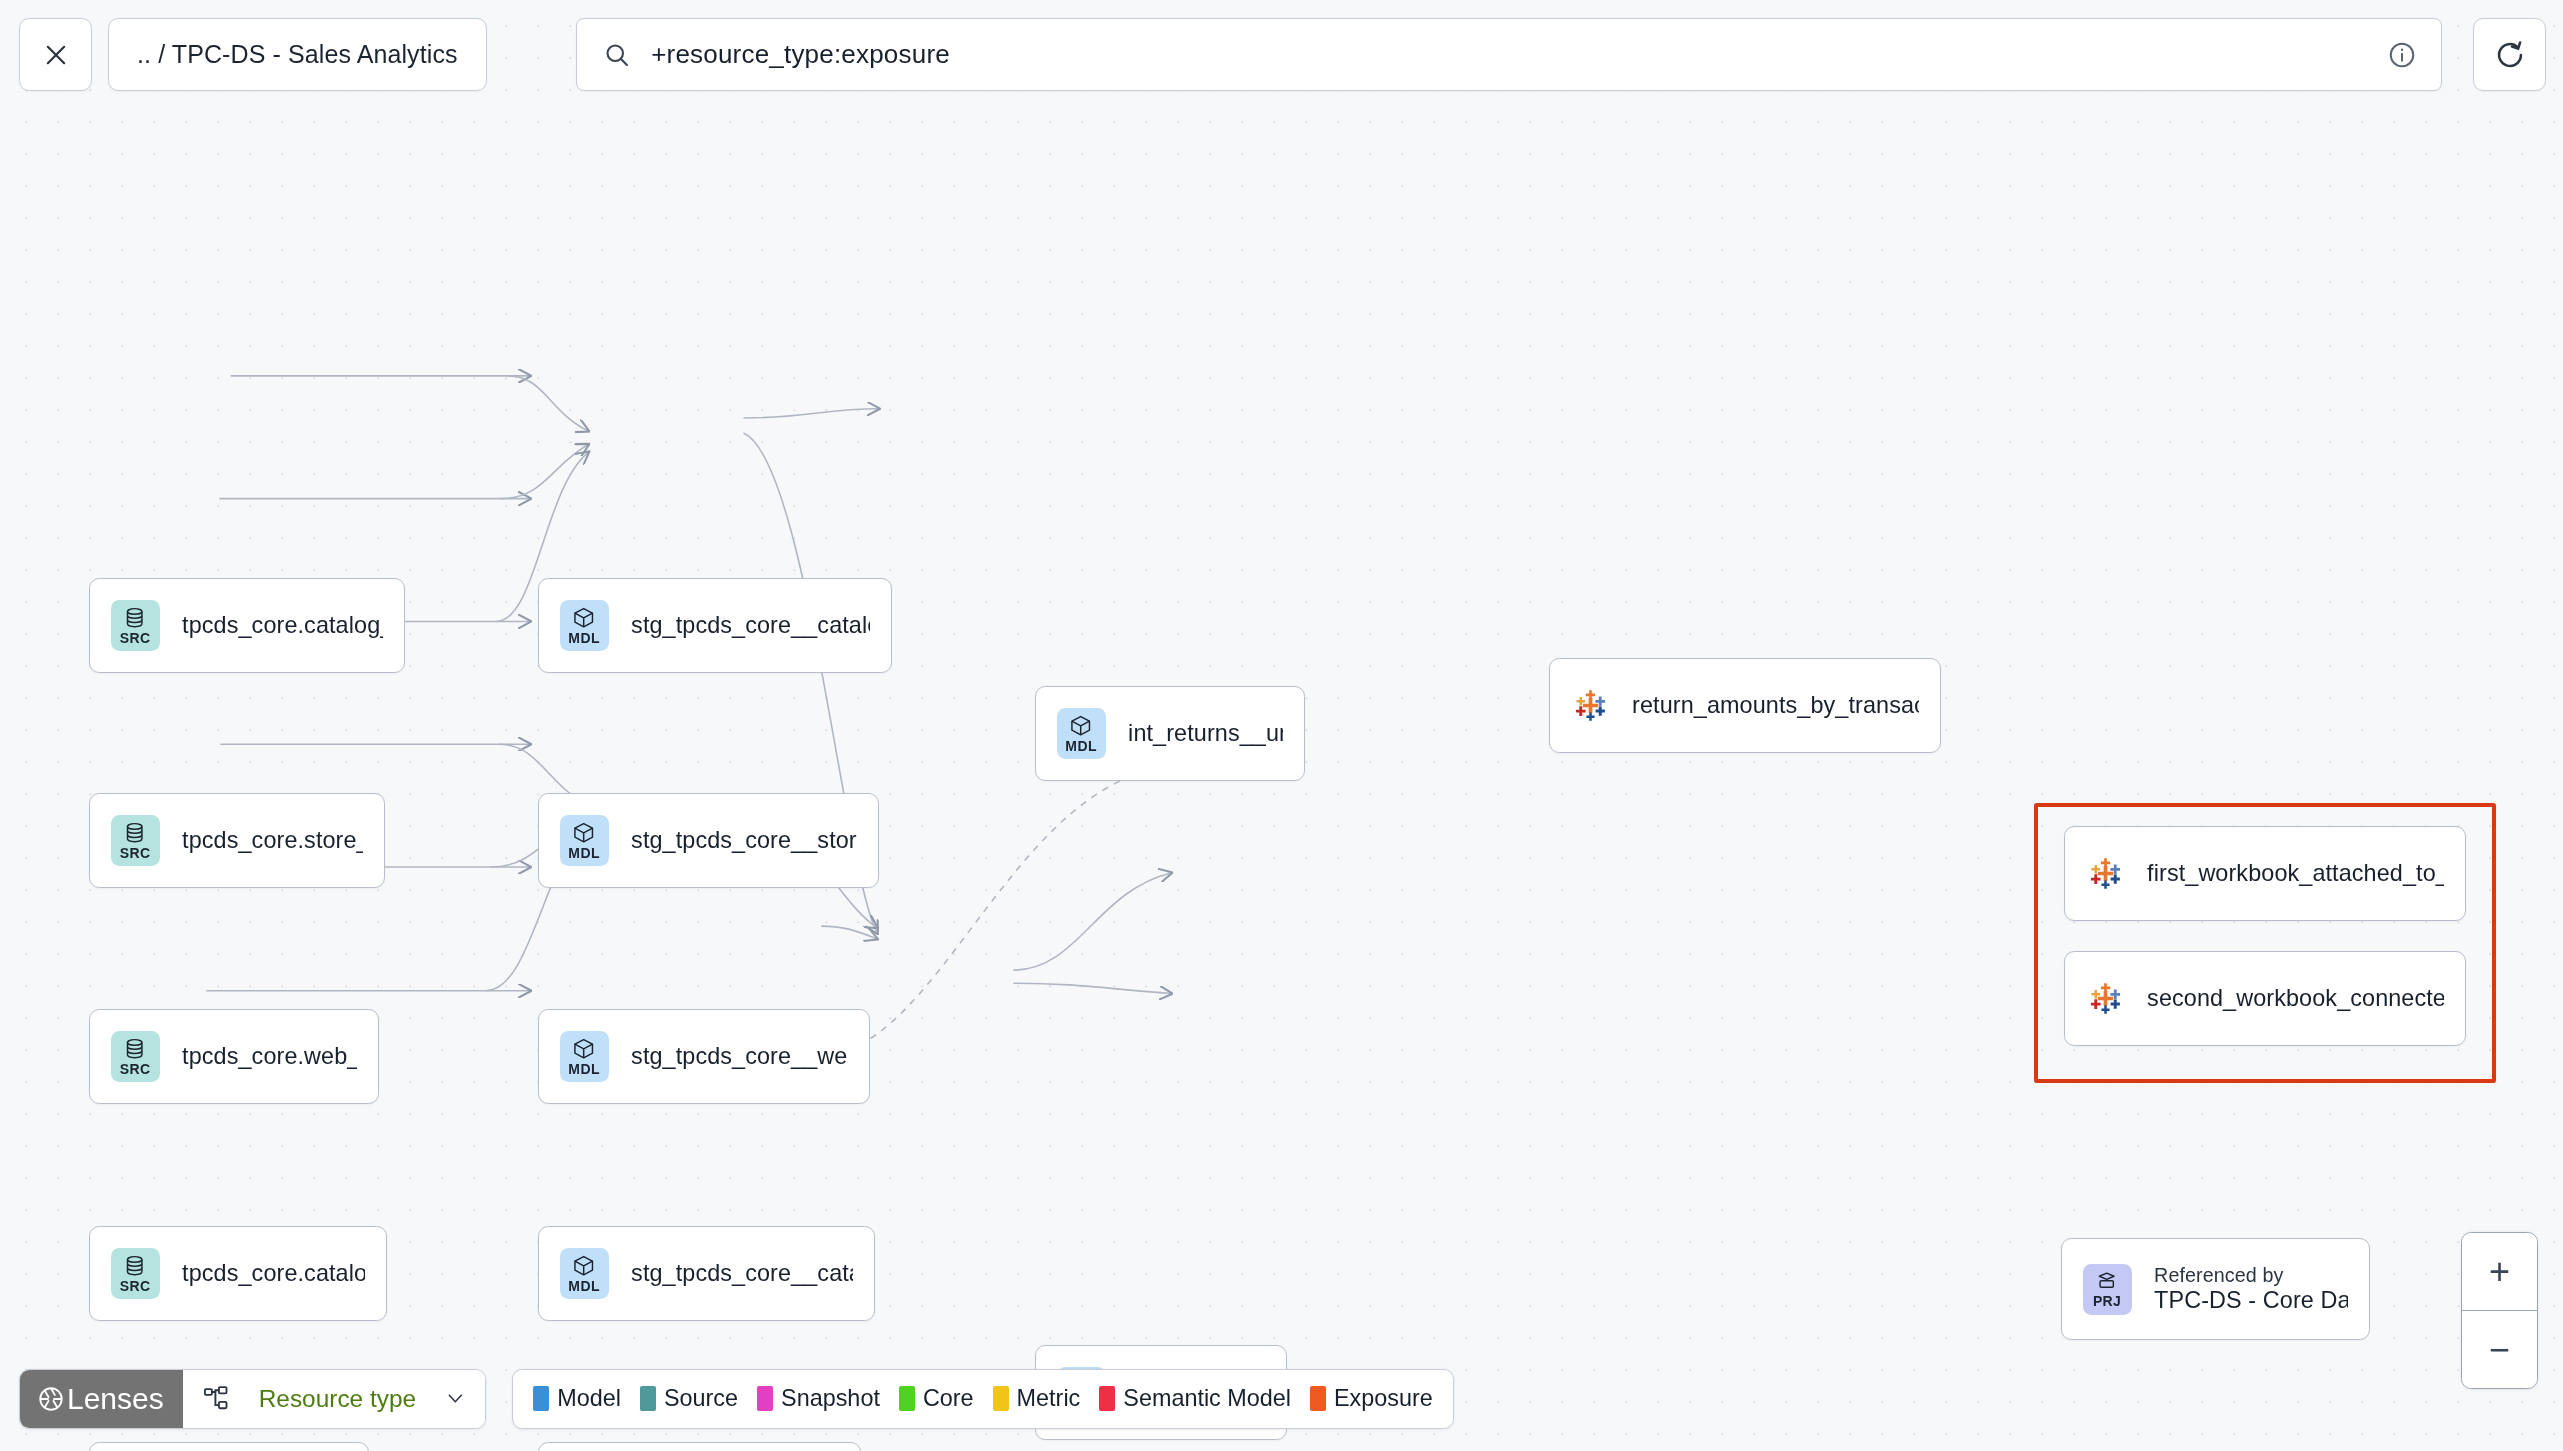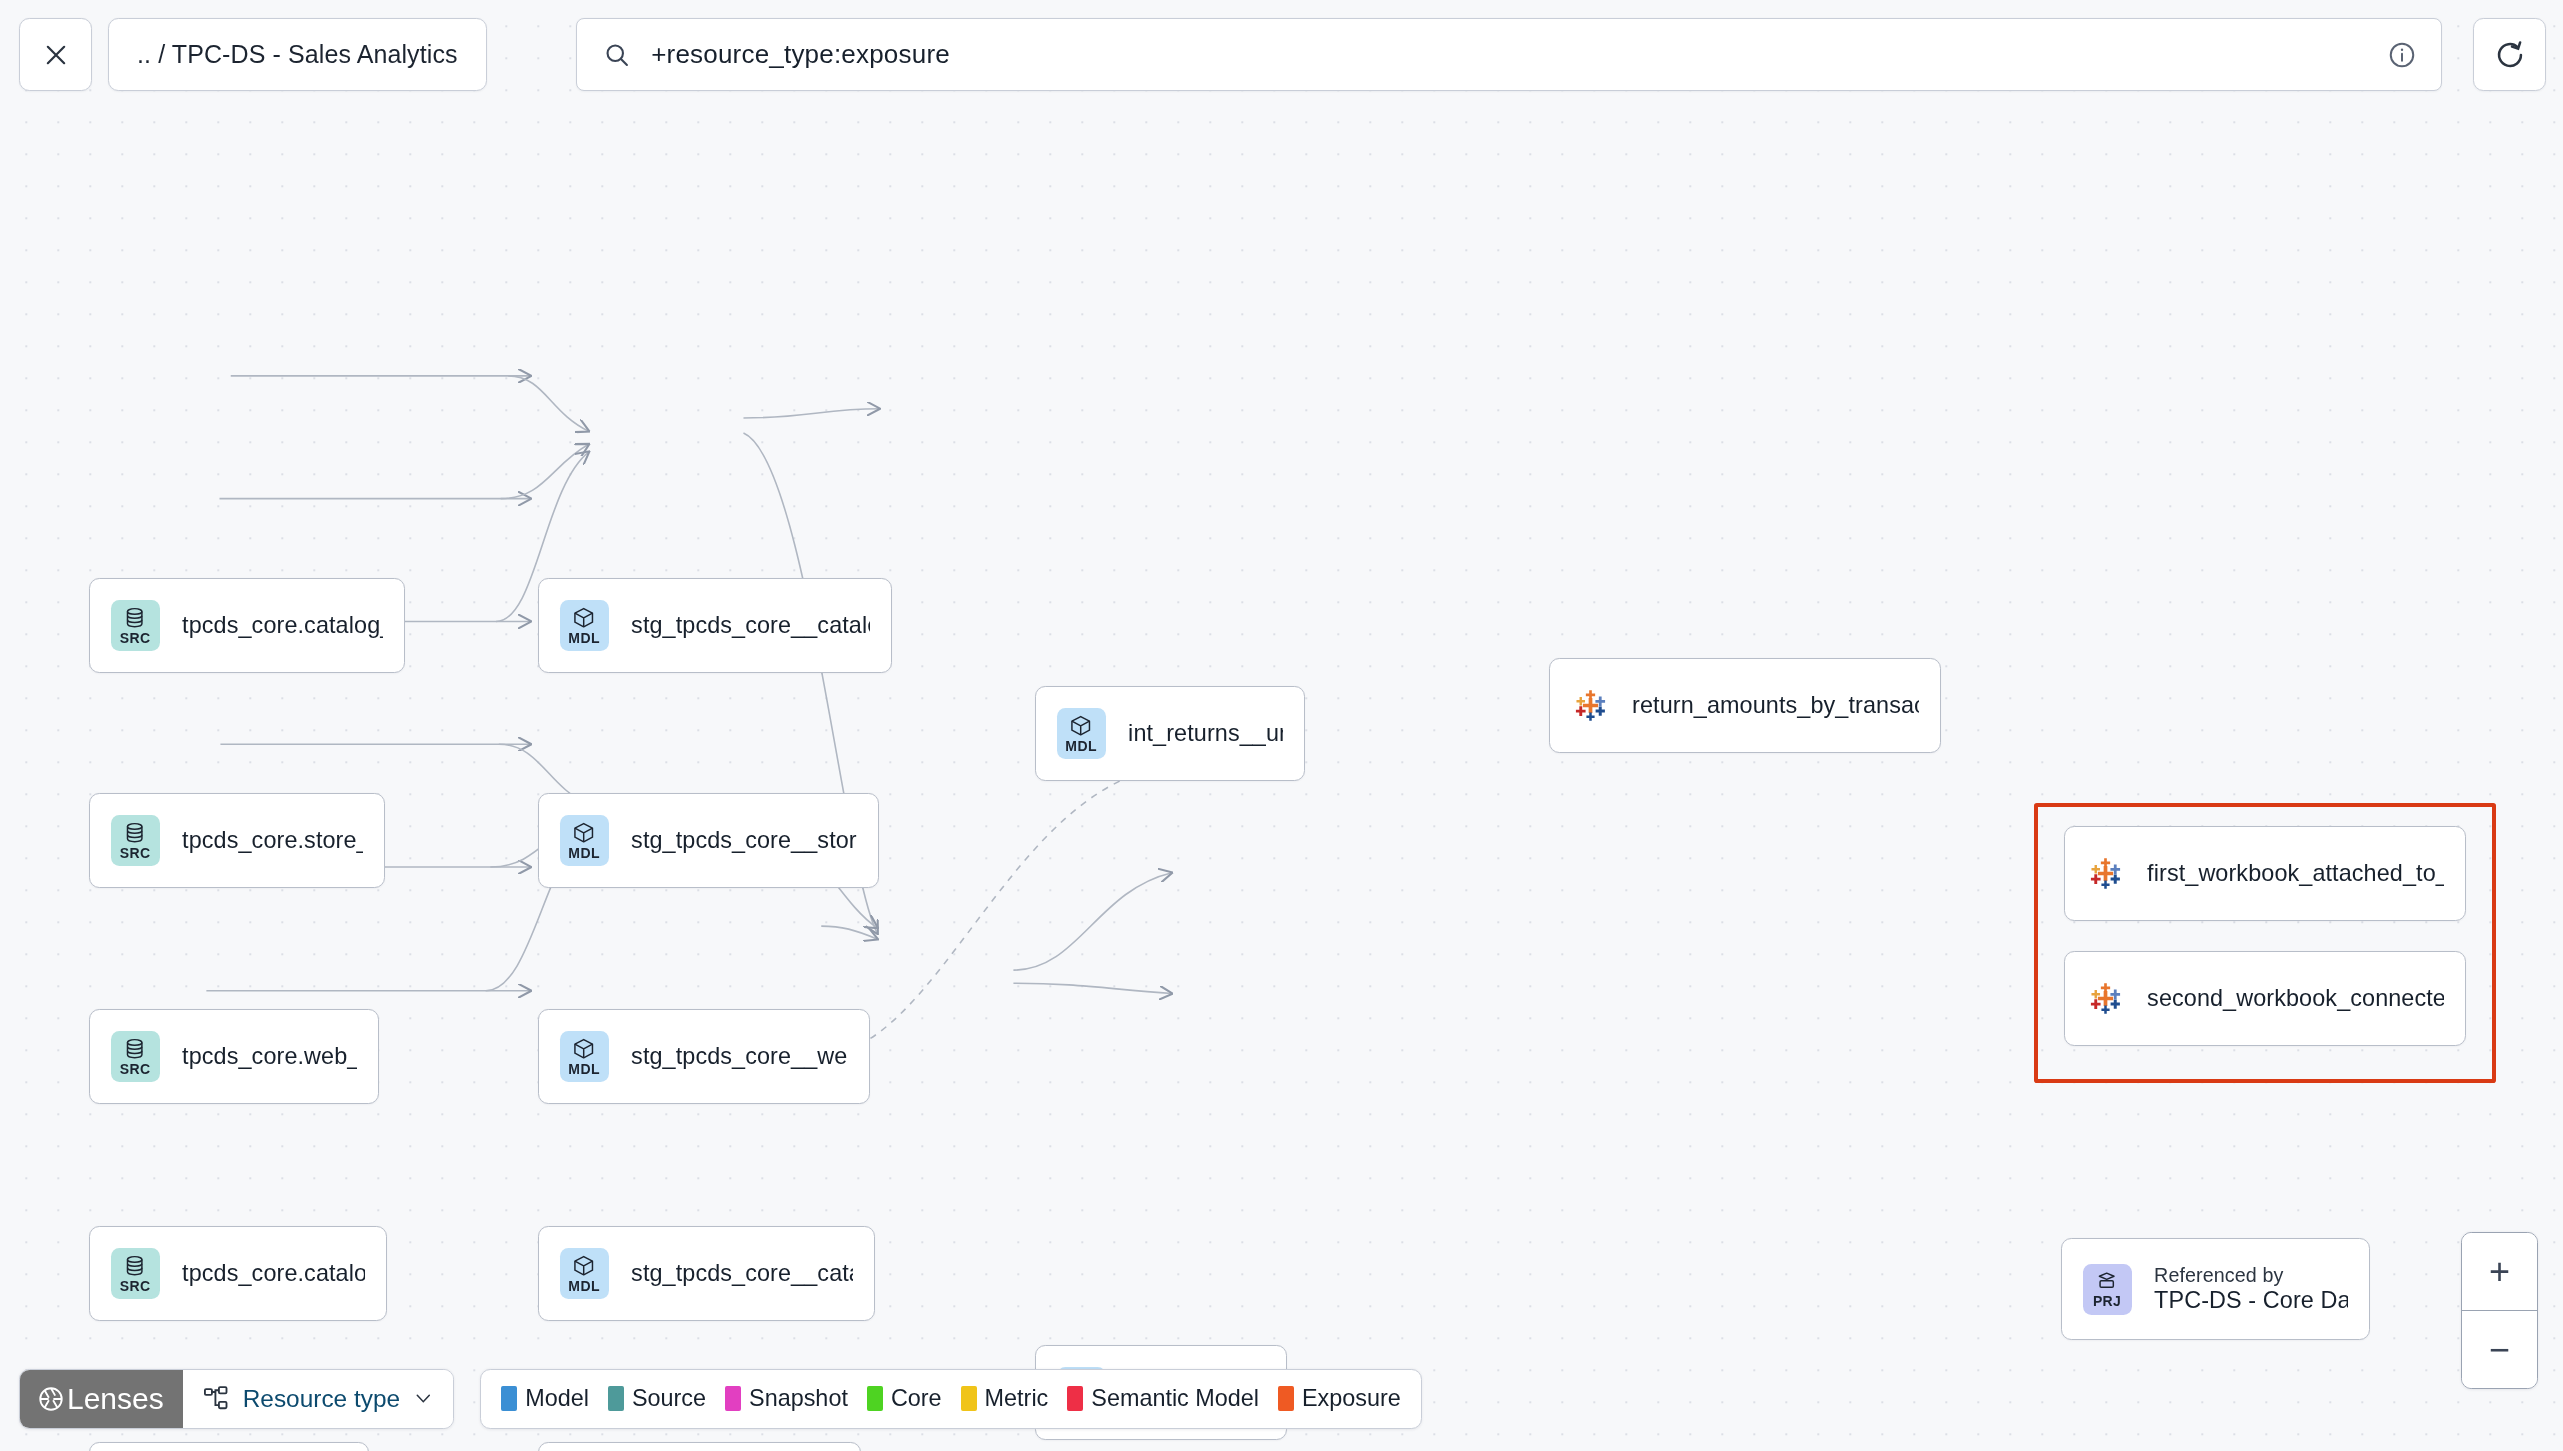--- a/index.html
+++ b/index.html
@@ -141,23 +141,23 @@
     background: #737373;
     color: #ffffff;
     display: flex; align-items: center; gap: 2px;
     padding: 0 19px 0 17px;
     font-size: 30px;
     cursor: pointer;
   }
   .lens-btn svg { width: 28px; height: 28px; }
   .restype-btn {
     background: #ffffff;
-    display: flex; align-items: center; gap: 13px;
+    display: flex; align-items: center; gap: 29px;
     padding: 0 19px;
-    font-size: 24.4px; color: #0c4a6e;
+    font-size: 24.4px; color: #4d7c0f;
     cursor: pointer;
   }
   .restype-btn svg.rt { width: 28px; height: 28px; }
   .restype-btn svg.chev { width: 20.6px; height: 20.6px; }
 
   .legend {
     height: 60px;
     background: #ffffff;
     border: 1.4px solid #c9ced8;
     border-radius: 10.3px;

